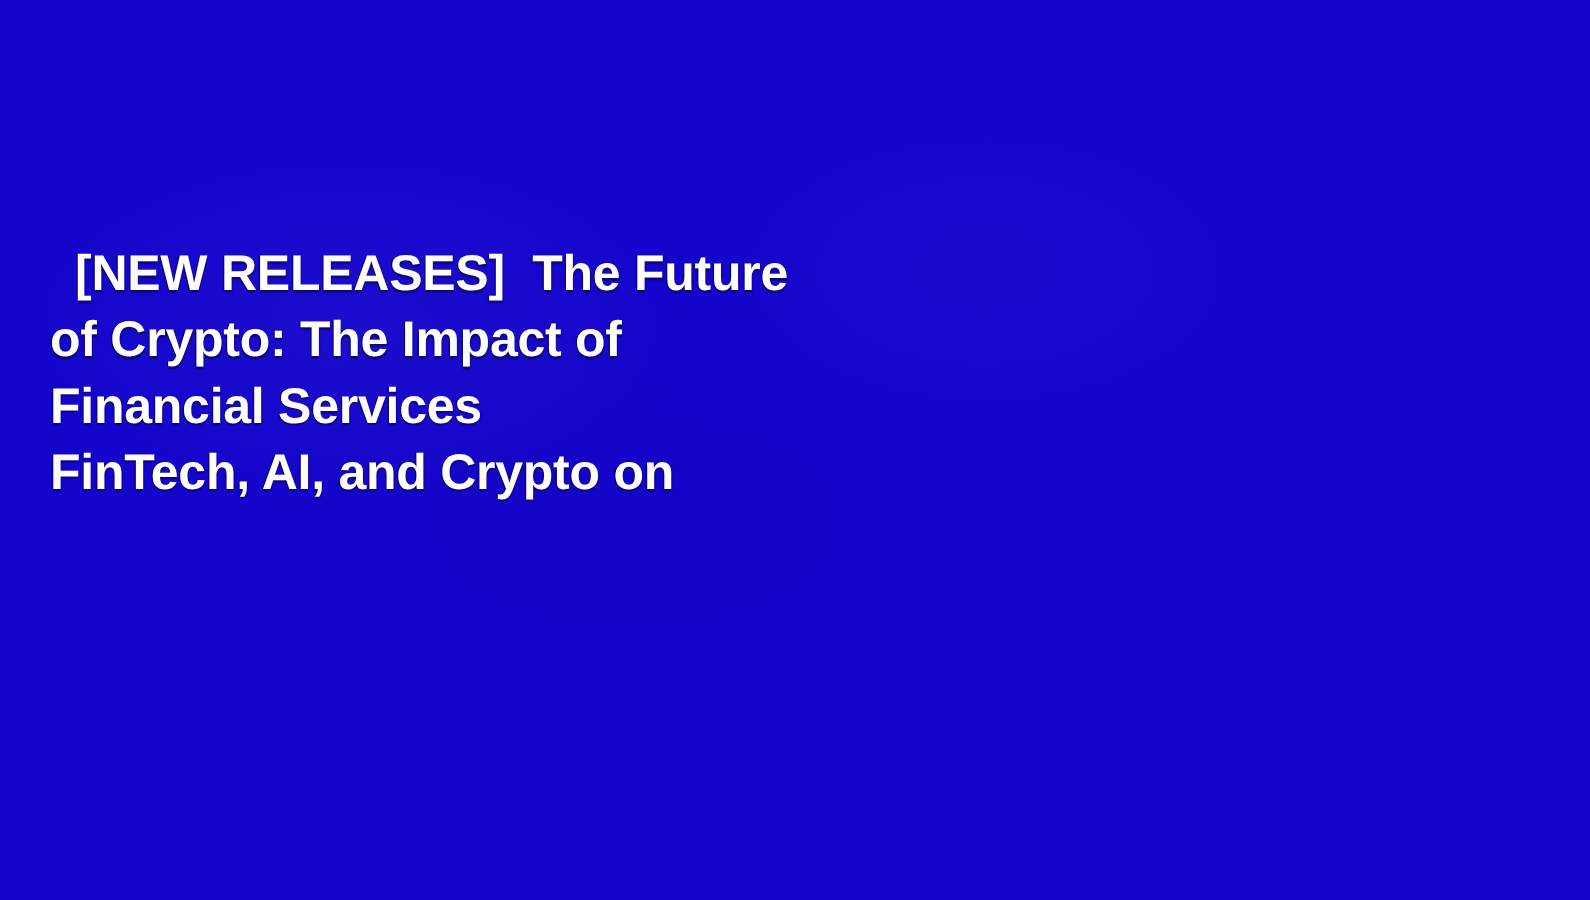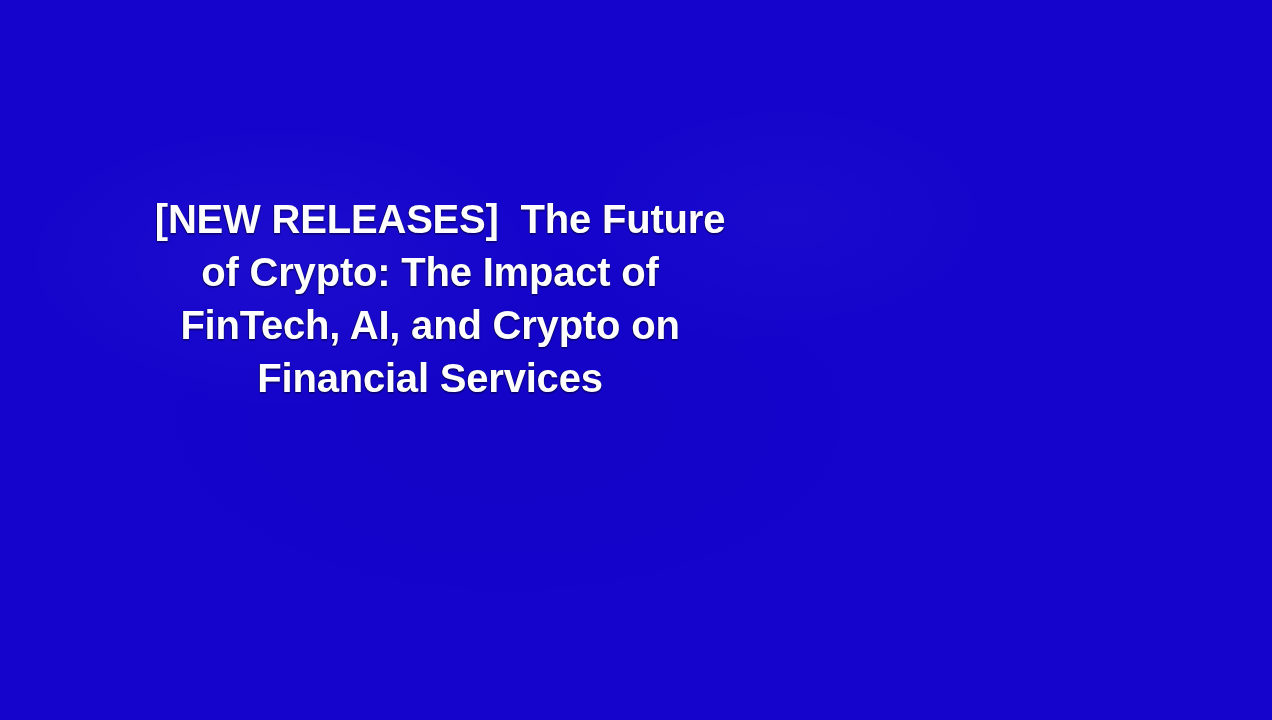--- a/index.html
+++ b/index.html
@@ -26,21 +26,20 @@
       radial-gradient(ellipse 360px 200px at 62% 30%, rgba(255,255,255,0.025), rgba(255,255,255,0) 70%),
       radial-gradient(ellipse 500px 260px at 40% 58%, rgba(0,0,0,0.03), rgba(0,0,0,0) 72%);
     pointer-events: none;
   }
 
   #title-block {
     position: absolute;
     left: 40px;
     top: 193px;
     width: 780px;
-    text-align: center;
   }
 
   .title-line {
     display: block;
     color: #fdfdfd;
     font-family: "Liberation Sans", sans-serif;
     font-weight: bold;
     font-size: 40px;
     line-height: 53px;
     letter-spacing: -0.2px;
@@ -58,17 +57,17 @@
 </head>
 <body>
 
 <div id="screen">
 
   <div id="bg-noise"></div>
 
   <div id="title-block">
     <span class="title-line first">[NEW RELEASES]  The Future</span>
     <span class="title-line">of Crypto: The Impact of</span>
+    <span class="title-line">Financial Services</span>
     <span class="title-line">FinTech, AI, and Crypto on</span>
-    <span class="title-line">Financial Services</span>
   </div>
 
 </div>
 
 </body></html>

